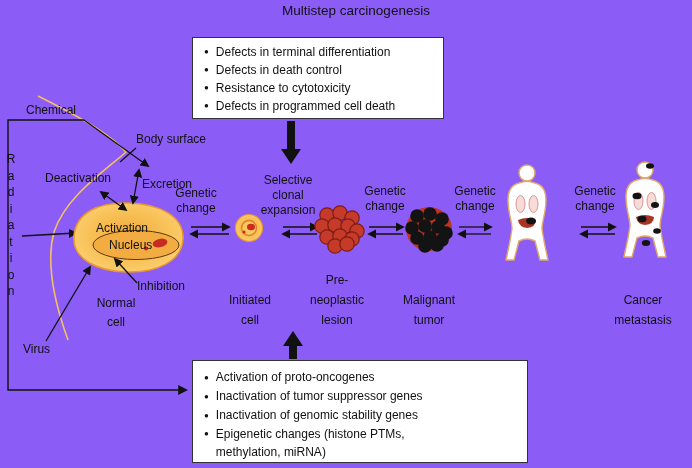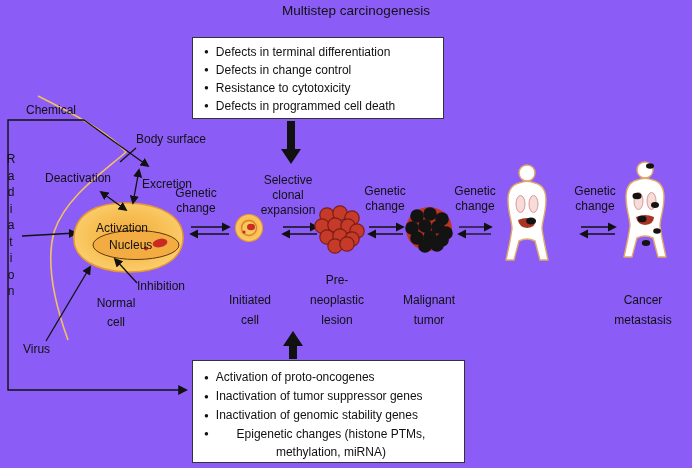--- a/index.html
+++ b/index.html
@@ -8,28 +8,28 @@
           font-family:"Liberation Sans",sans-serif;color:#111}
   svg.layer{position:absolute;left:0;top:0}
   .label{position:absolute;font-size:12px;line-height:15px;color:#111;white-space:pre-line}
   .c{text-align:center}
   .lh19{line-height:19px}
   .lh20{line-height:20px}
   .title{font-size:13.5px}
   .vert{writing-mode:vertical-rl;text-orientation:upright;letter-spacing:2.5px}
   .box{position:absolute;border:1.3px solid #333;background:#fff}
   .top-box{left:192px;top:37px;width:252px;height:82px;padding:5px 16px 4px 11px}
-  .bottom-box{left:192px;top:360px;width:273px;height:103px;padding:7px 18px 4px 11px}
+  .bottom-box{left:192px;top:360px;width:336px;height:103px;padding:7px 18px 4px 11px}
   .bullet-row{display:flex;gap:7px;align-items:flex-start;font-size:12px;line-height:18px}
   .bottom-box .bullet-row{line-height:19px}
   .bullet-row.two-line{line-height:18px}
   .dot{flex:0 0 auto;font-size:8px;line-height:inherit}
   .dot::before{content:"●"}
   .bullet-text{white-space:pre-line}
-  .two-line .bullet-text{flex:1;text-align:center}
+  .two-line .bullet-text{flex:1;text-align:left}
 </style>
 </head>
 <body>
 
 <div class="canvas">
 
   <svg class="layer" width="692" height="468" viewBox="0 0 692 468">
     <defs>
       <marker id="ah" viewBox="0 0 10 10" refX="8" refY="5" markerWidth="7" markerHeight="7" orient="auto">
         <path d="M0,0 L10,5 L0,10 z" fill="#111"></path>
@@ -147,21 +147,21 @@
 
   <div class="label title c" style="left:246px;top:3px;width:220px">Multistep carcinogenesis</div>
 
   <div class="box top-box">
     <div class="bullet-row">
       <span class="dot"></span>
       <span class="bullet-text">Defects in terminal differentiation</span>
     </div>
     <div class="bullet-row">
       <span class="dot"></span>
-      <span class="bullet-text">Defects in change control</span>
+      <span class="bullet-text">Defects in death control</span>
     </div>
     <div class="bullet-row">
       <span class="dot"></span>
       <span class="bullet-text">Resistance to cytotoxicity</span>
     </div>
     <div class="bullet-row">
       <span class="dot"></span>
       <span class="bullet-text">Defects in programmed cell death</span>
     </div>
   </div>

